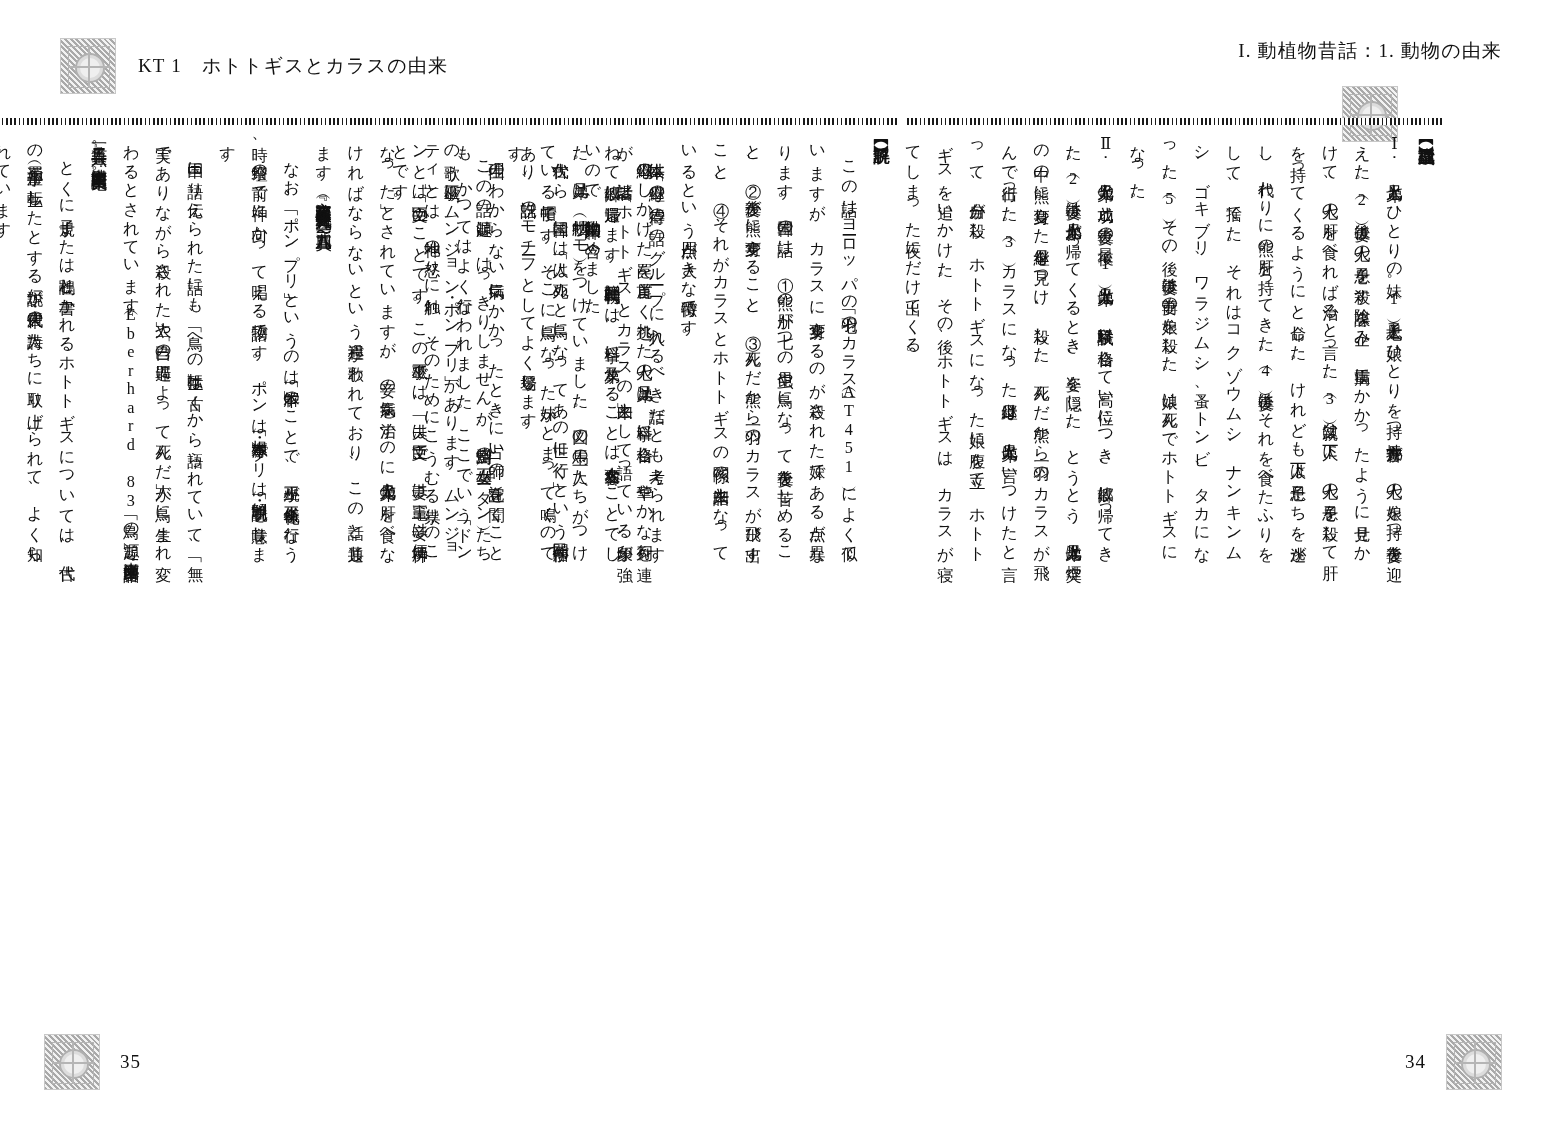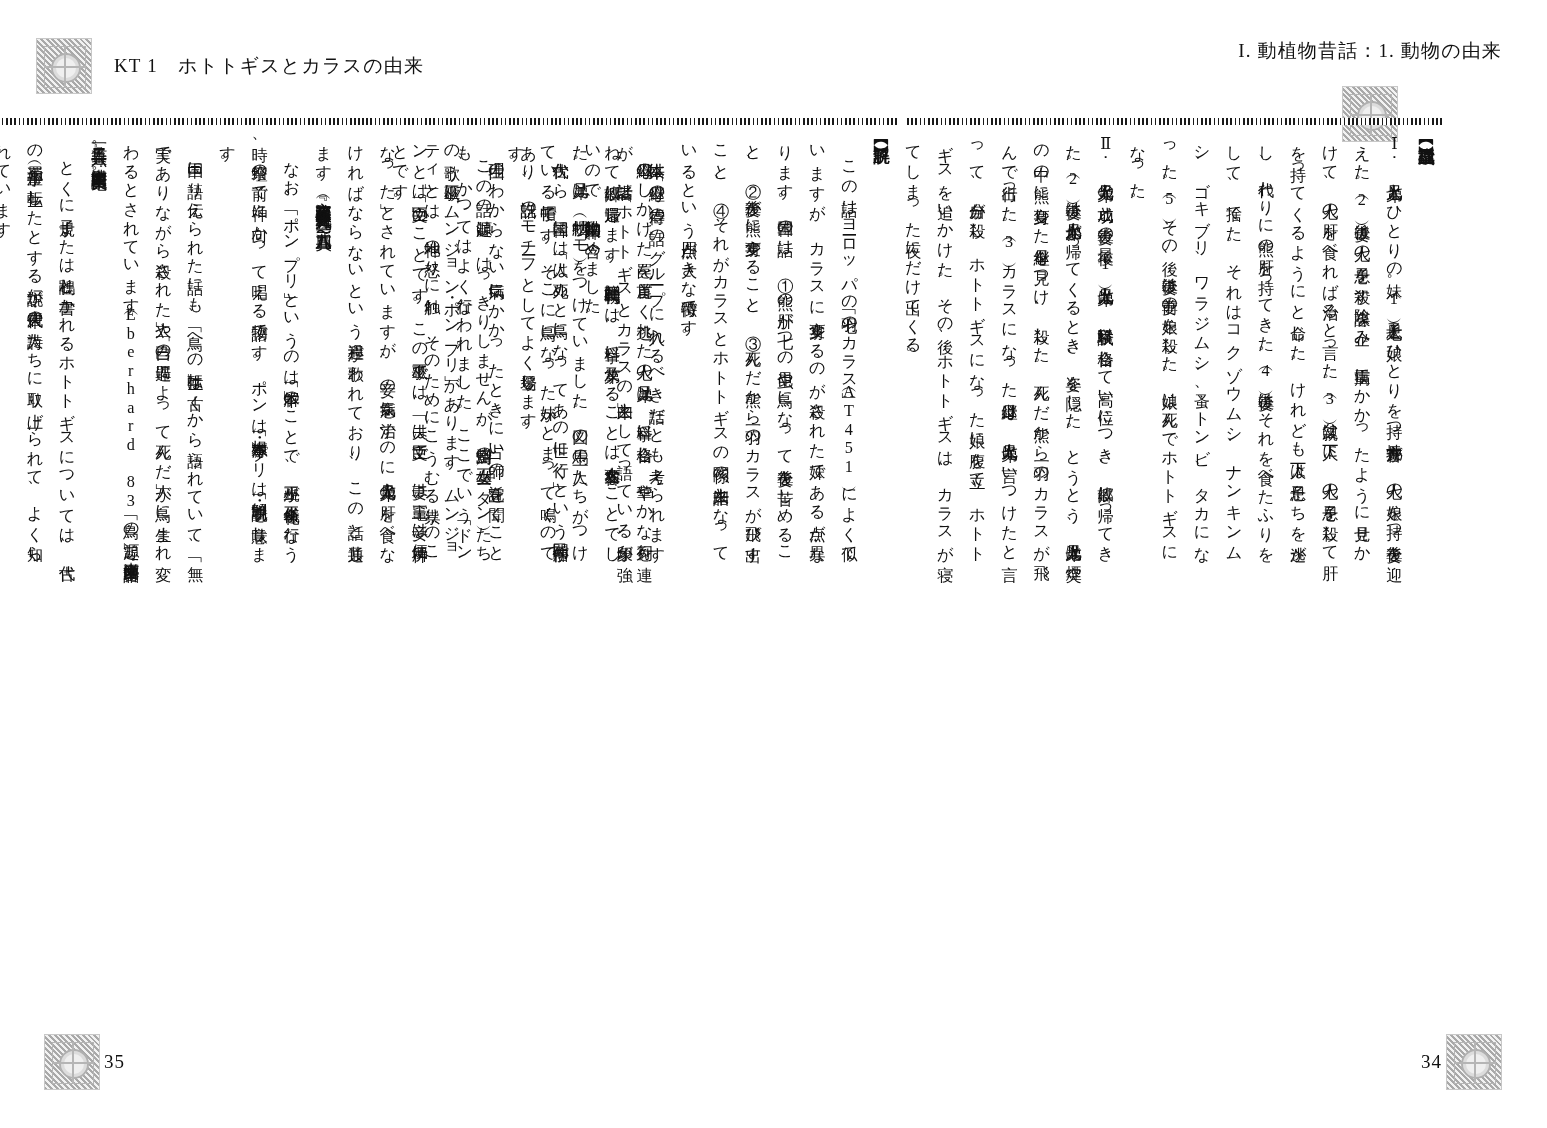--- a/index.html
+++ b/index.html
@@ -34,21 +34,21 @@
 
   
   .runhead {
     position: absolute;
     top: 38px;
     height: 56px;
     display: flex;
     align-items: center;
     gap: 22px;
   }
-  .runhead-left  { left: 36px; text-align: right;  }
+  .runhead-left  { left: 60px; text-align: right;  }
   .runhead-right { right: 44px; flex-direction: column; }
 
   .ornament {
     width: 54px;
     height: 54px;
     flex: 0 0 54px;
     background:
       repeating-linear-gradient(45deg, #a9a9a9 0 2px, #f2f2f2 2px 4px),
       #e6e6e6;
     border: 1px solid #c8c8c8;
@@ -141,21 +141,21 @@
     letter-spacing: 0.02em;
   }
 
   
   .folio {
     position: absolute;
     bottom: 38px;
     height: 56px;
     display: flex;
     align-items: center;
-    gap: 4px;
+    gap: 20px;
     font-family: Liberation Serif, serif;
   }
   .folio-left  { left: 44px; }
   .folio-right { right: 44px; flex-direction: row-reverse; justify-content: center; }
   .folio-num {
     font-size: 19px;
     letter-spacing: 0.05em;
   }
 </style>
 </head>

